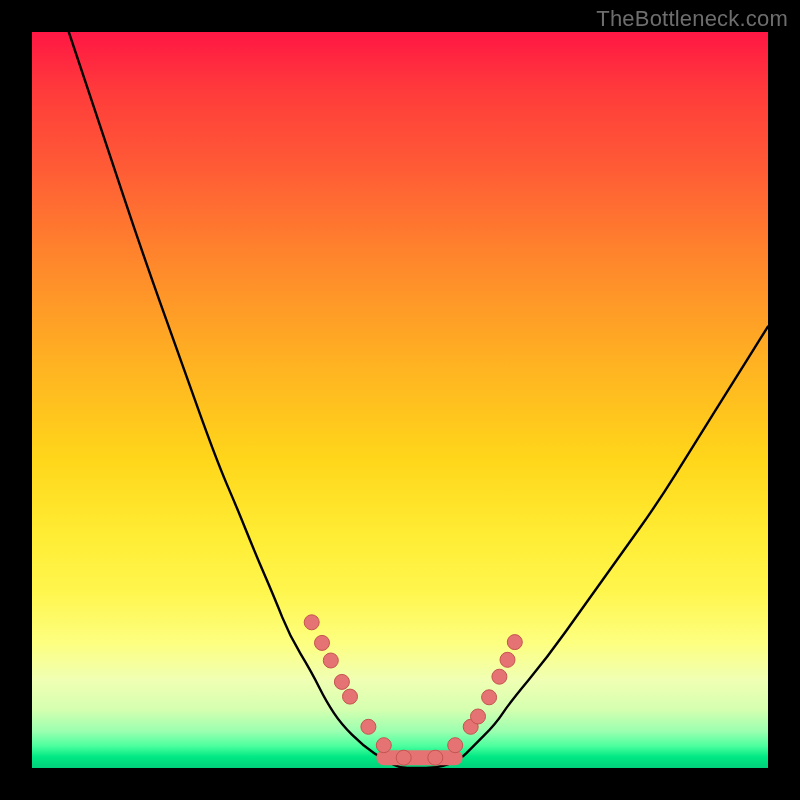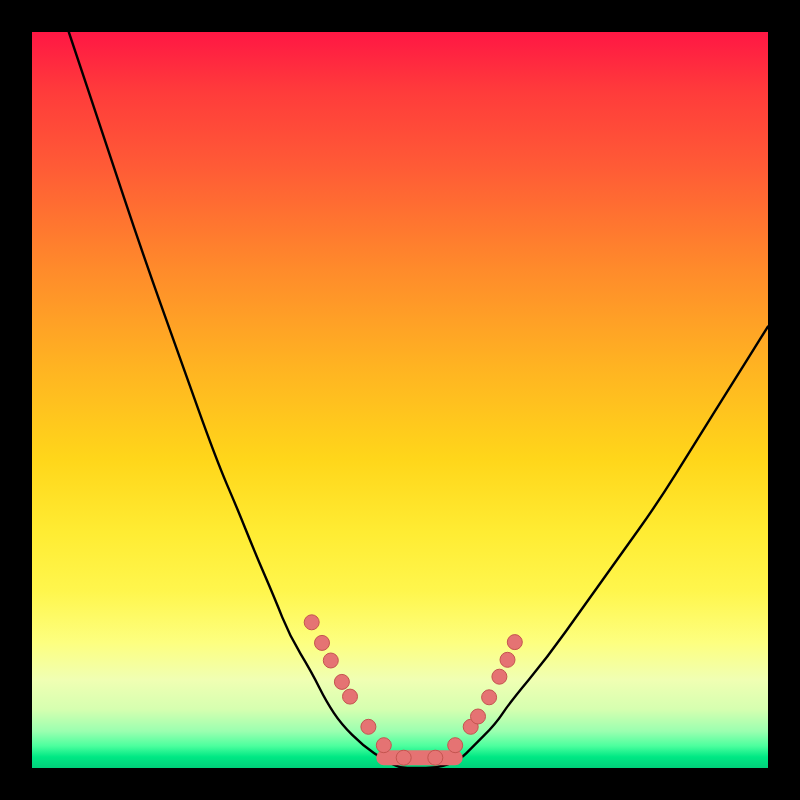--- a/index.html
+++ b/index.html
@@ -57,20 +57,21 @@
     font-size: 22px;
     font-weight: 500;
     letter-spacing: 0.2px;
     user-select: none;
   }
 </style>
 </head>
 <body>
 
 <div class="frame">
+  <div class="watermark">TheBottleneck.com</div>
 
   <div class="plot-area">
     <svg class="curve-layer" viewBox="0 0 736 736" preserveAspectRatio="none">
       <path id="curve-path" fill="none" stroke-width="2.4" stroke-linecap="round" stroke-linejoin="round" d="M 36.8 0.0 Q 36.8 0.0 55.2 55.2 Q 73.6 110.4 92.0 165.6 Q 110.4 220.8 128.8 272.3 Q 147.2 323.8 165.6 375.4 Q 184.0 426.9 195.0 452.6 Q 206.1 478.4 213.4 496.8 Q 220.8 515.2 231.8 541.0 Q 242.9 566.7 250.2 585.1 Q 257.6 603.5 268.6 621.9 Q 279.7 640.3 287.0 655.0 Q 294.4 669.8 301.8 680.8 Q 309.1 691.8 320.2 702.9 Q 331.2 713.9 342.2 721.3 Q 353.3 728.6 360.6 732.3 Q 368.0 736.0 375.4 736.0 Q 382.7 736.0 393.8 736.0 Q 404.8 736.0 415.8 732.3 Q 426.9 728.6 434.2 721.3 Q 441.6 713.9 452.6 702.9 Q 463.7 691.8 471.0 680.8 Q 478.4 669.8 496.8 647.7 Q 515.2 625.6 533.6 599.8 Q 552.0 574.1 570.4 548.3 Q 588.8 522.6 607.2 496.8 Q 625.6 471.0 644.0 441.6 Q 662.4 412.2 680.8 382.7 Q 699.2 353.3 717.6 323.8 T 736.0 294.4" stroke="#000000"></path>
       <path id="flat-path" fill="none" stroke-width="15" stroke-linecap="round" d="M 351.8 725.7 L 423.2 725.7" stroke="#e57373"></path>
       <g id="marker-group">
           <circle cx="279.7" cy="590.3" r="7.5" fill="#e57373" stroke="#c4544f" stroke-width="1"></circle>
           <circle cx="290.0" cy="610.9" r="7.5" fill="#e57373" stroke="#c4544f" stroke-width="1"></circle>
           <circle cx="298.8" cy="628.5" r="7.5" fill="#e57373" stroke="#c4544f" stroke-width="1"></circle>
           <circle cx="309.9" cy="649.9" r="7.5" fill="#e57373" stroke="#c4544f" stroke-width="1"></circle>

